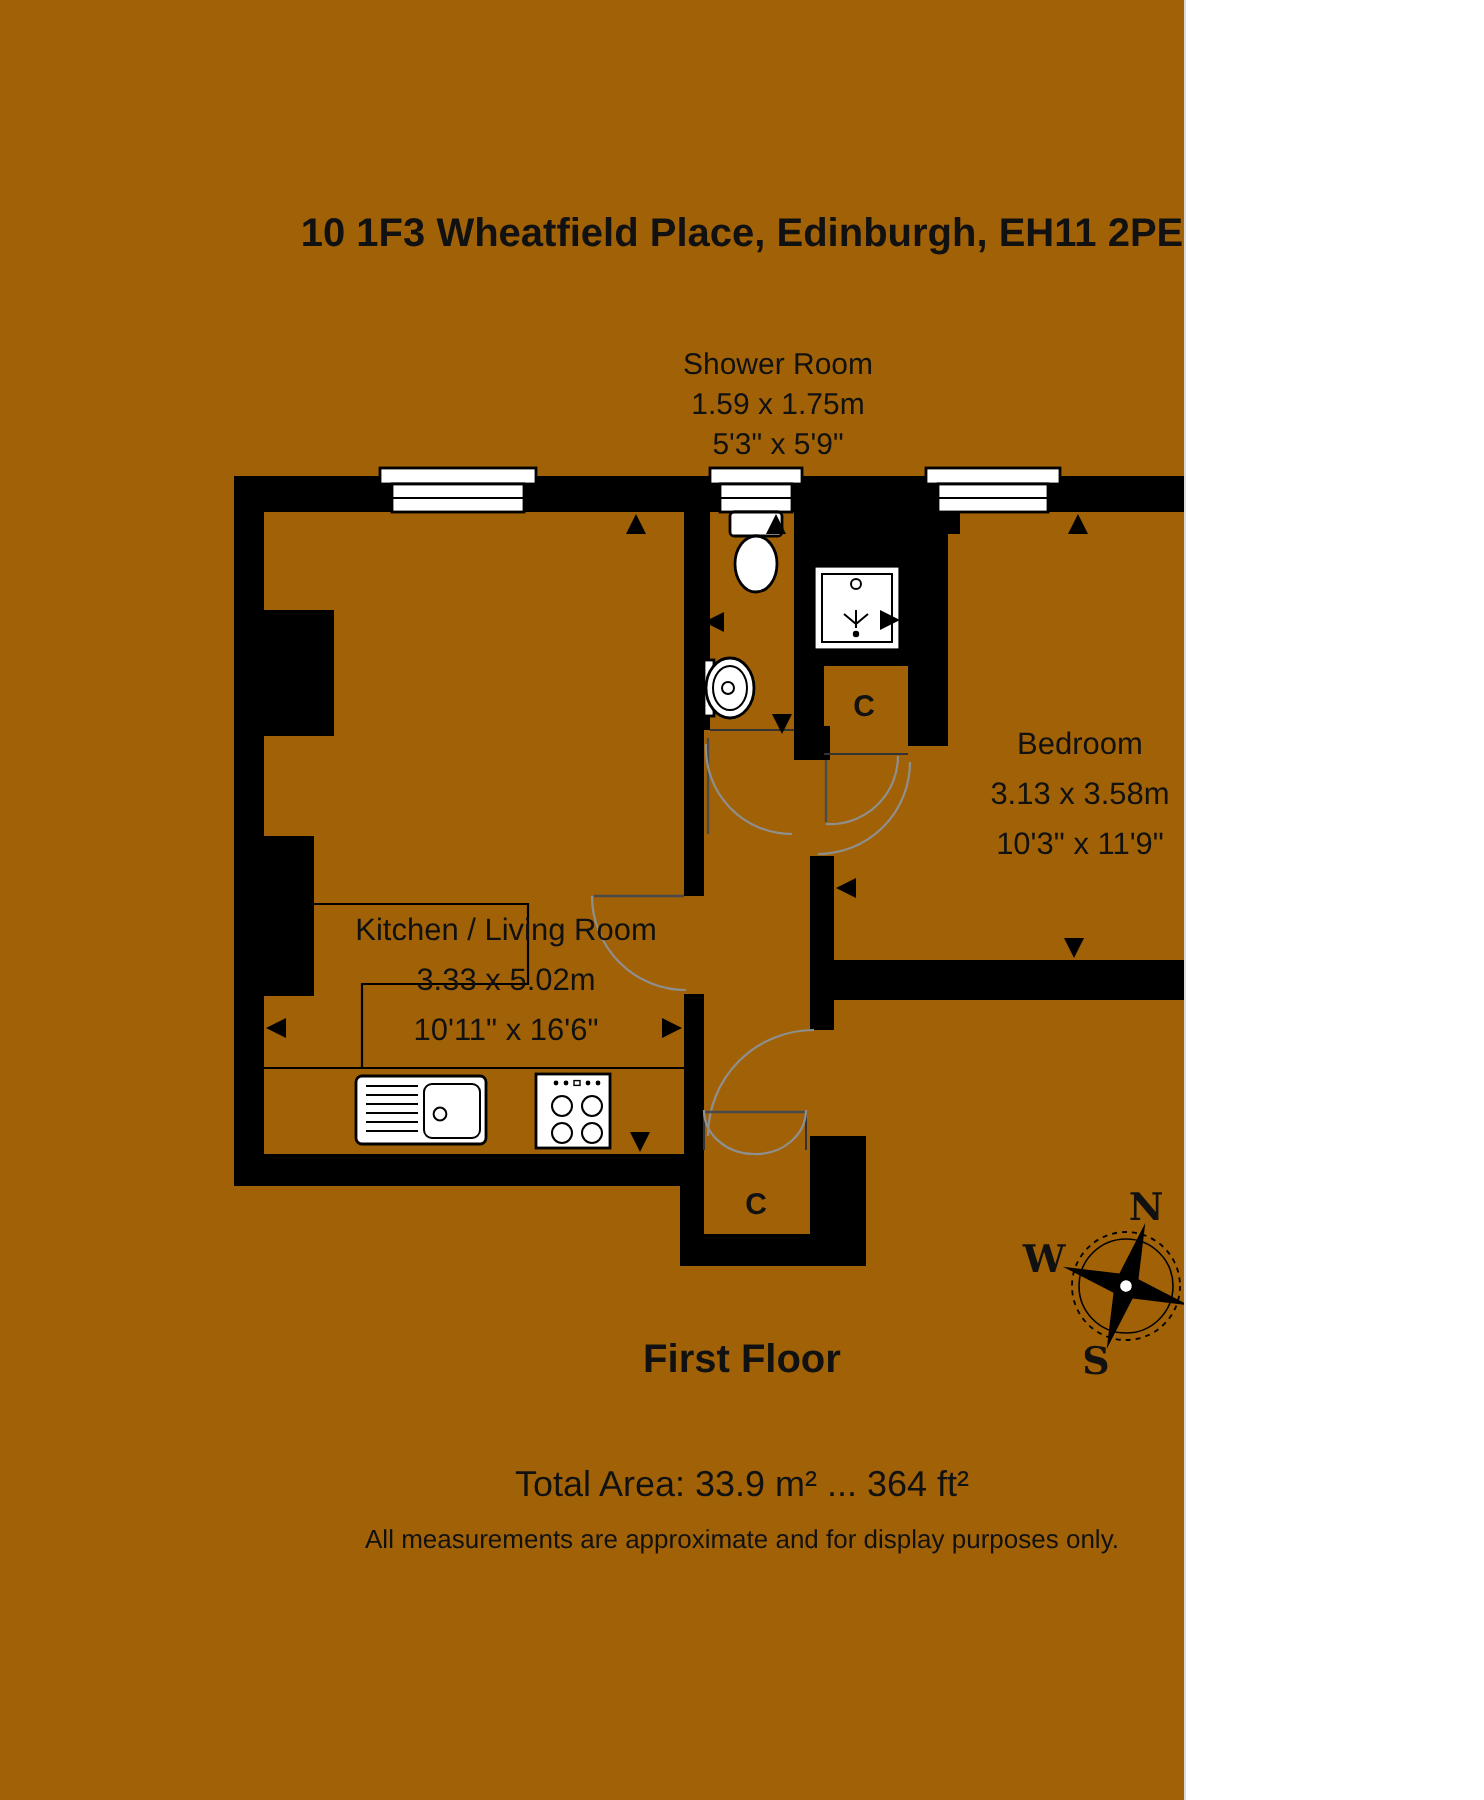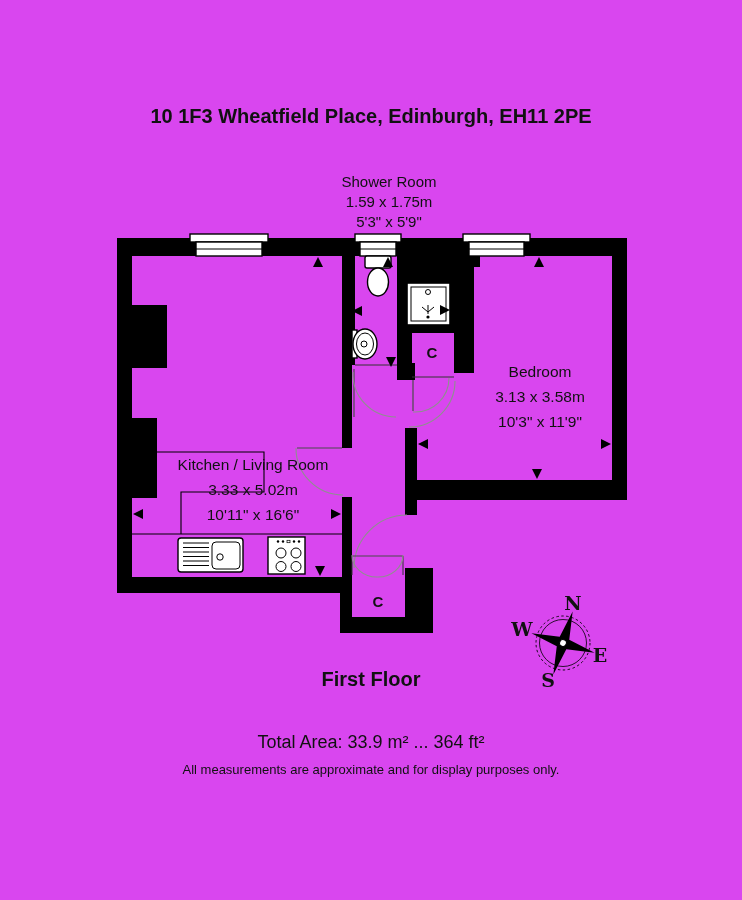--- a/index.html
+++ b/index.html
@@ -1,17 +1,17 @@
 <!DOCTYPE html>
 <html><head>
 <meta charset="utf-8">
 <style>
   html,body{margin:0;padding:0;background:#fff;}
   .page{
-    position:relative;width:742px;height:900px;background:#d946ef;
+    position:relative;width:592px;height:900px;background:#a16207;
     font-family:"Liberation Sans",sans-serif;outline:1px solid #d9d9d9;
     overflow:hidden;
   }
   svg{display:block;}
   .wall{fill:#000000;stroke:none;}
   .fixture{fill:#ffffff;stroke:#000000;stroke-width:1.4;}
   .fixture-thin{fill:none;stroke:#000000;stroke-width:1;}
   .counter{fill:none;stroke:#000000;stroke-width:1.1;}
   .arc{fill:none;stroke:#8f8f8f;stroke-width:1.1;}
   .leaf{fill:none;stroke:#4a4a4a;stroke-width:1.2;}

